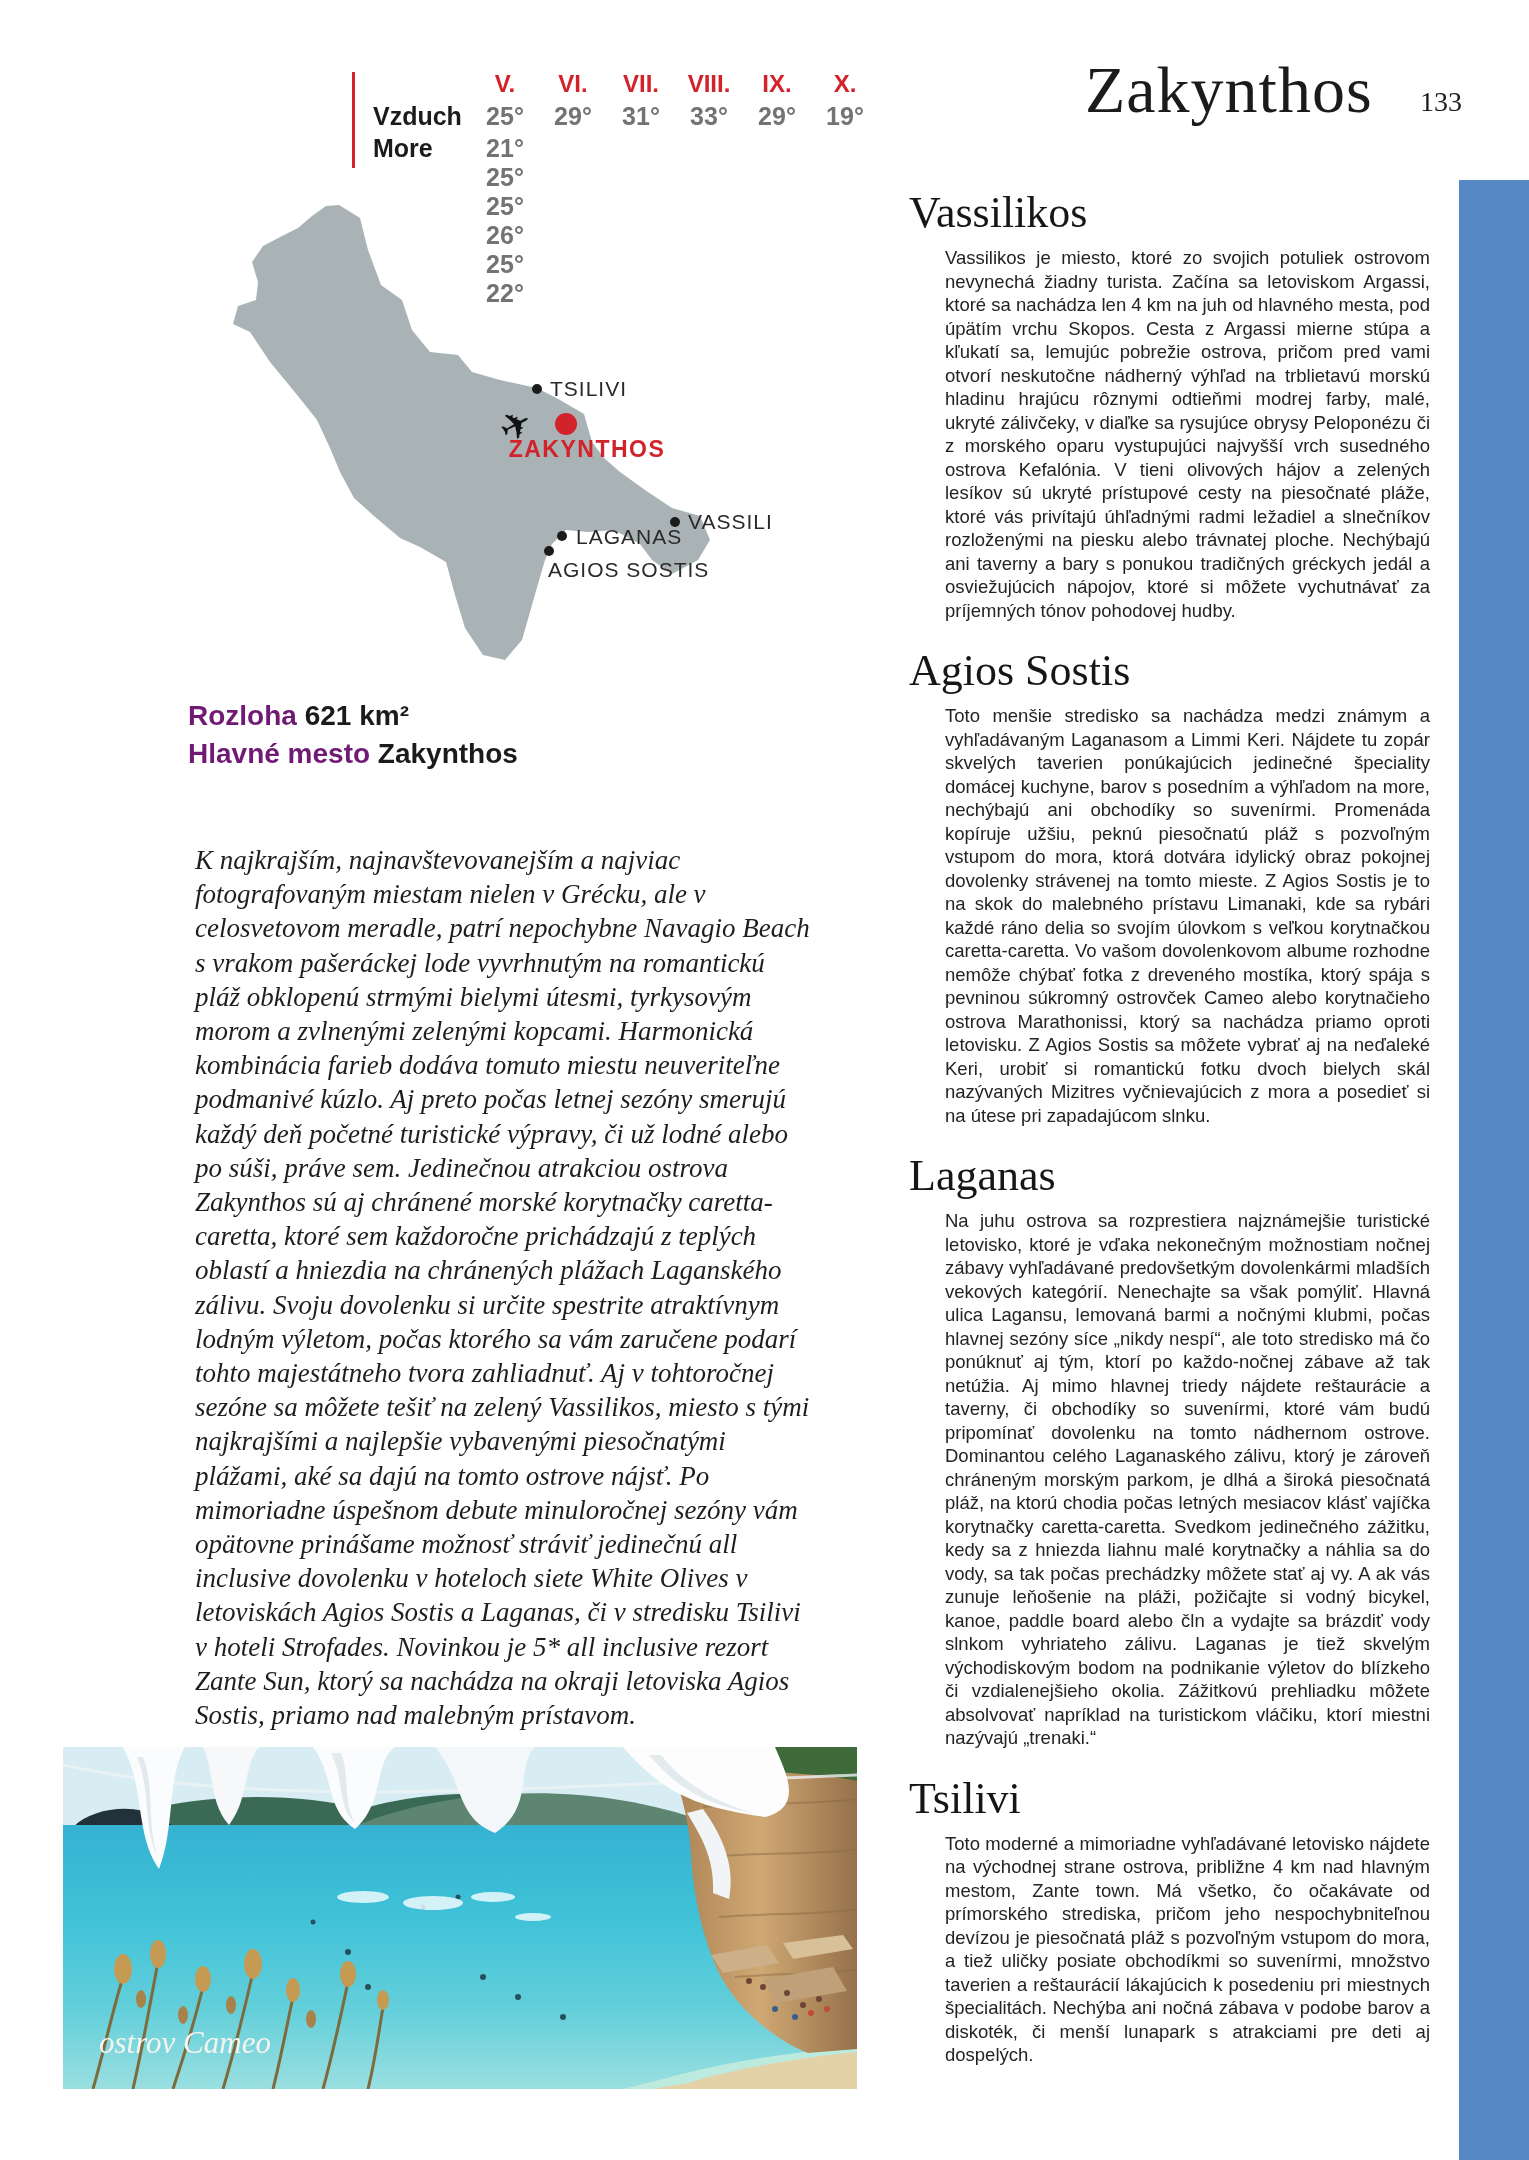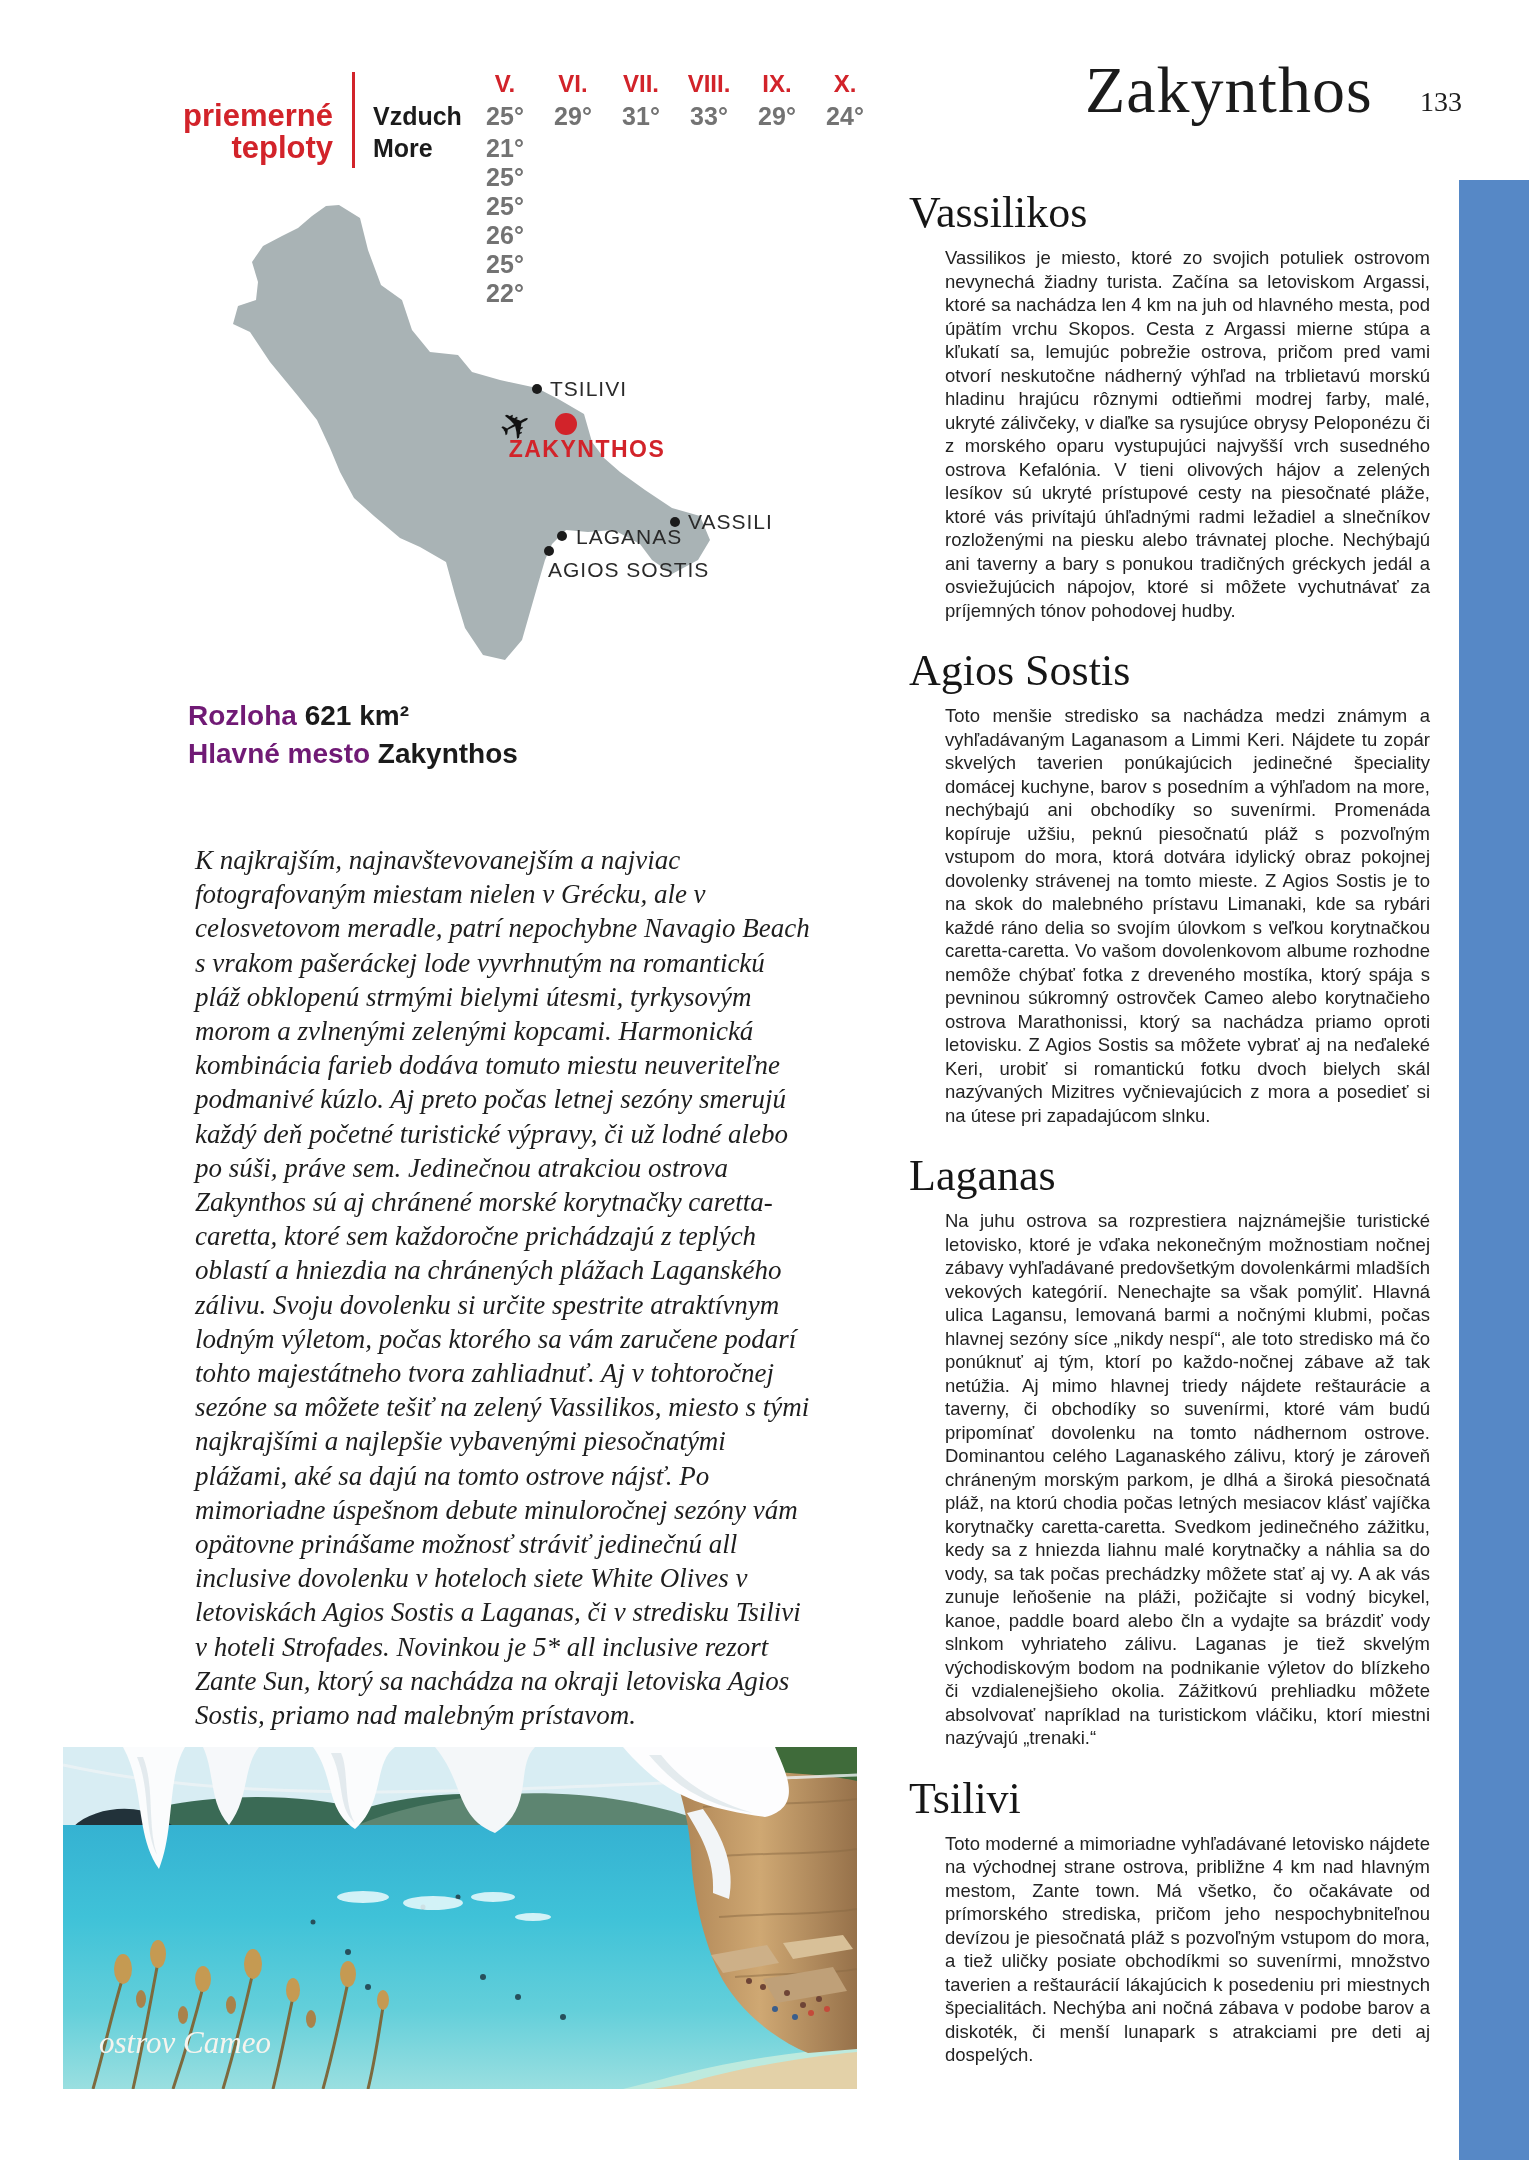--- a/index.html
+++ b/index.html
@@ -63,43 +63,39 @@
     font-size:31px;fill:#f6f4ee;
   }
   
   .accent-bar{position:absolute;left:1459px;top:180px;width:70px;height:1980px;background:#5688c6;}
 </style>
 </head>
 <body>
 
 <div class="page">
 
-  <div class="temps-label">
-    <div>priemerné</div>
-    <div>teploty</div>
-  </div>
   <div class="temps-divider"></div>
 
   <div class="months-row" style="top:70px;">
     <span>V.</span>
     <span>VI.</span>
     <span>VII.</span>
     <span>VIII.</span>
     <span>IX.</span>
     <span>X.</span>
   </div>
 
   <div class="temp-rowlabel" style="top:102px;">Vzduch</div>
   <div class="vals-row" style="top:102px;">
     <span>25°</span>
     <span>29°</span>
     <span>31°</span>
     <span>33°</span>
     <span>29°</span>
-    <span>24°</span>
+    <span>19°</span>
   </div>
 
   <div class="temp-rowlabel" style="top:134px;">More</div>
   <div class="vals-row" style="top:134px;flex-direction:column;">
     <span>21°</span>
     <span>25°</span>
     <span>25°</span>
     <span>26°</span>
     <span>25°</span>
     <span>22°</span>

